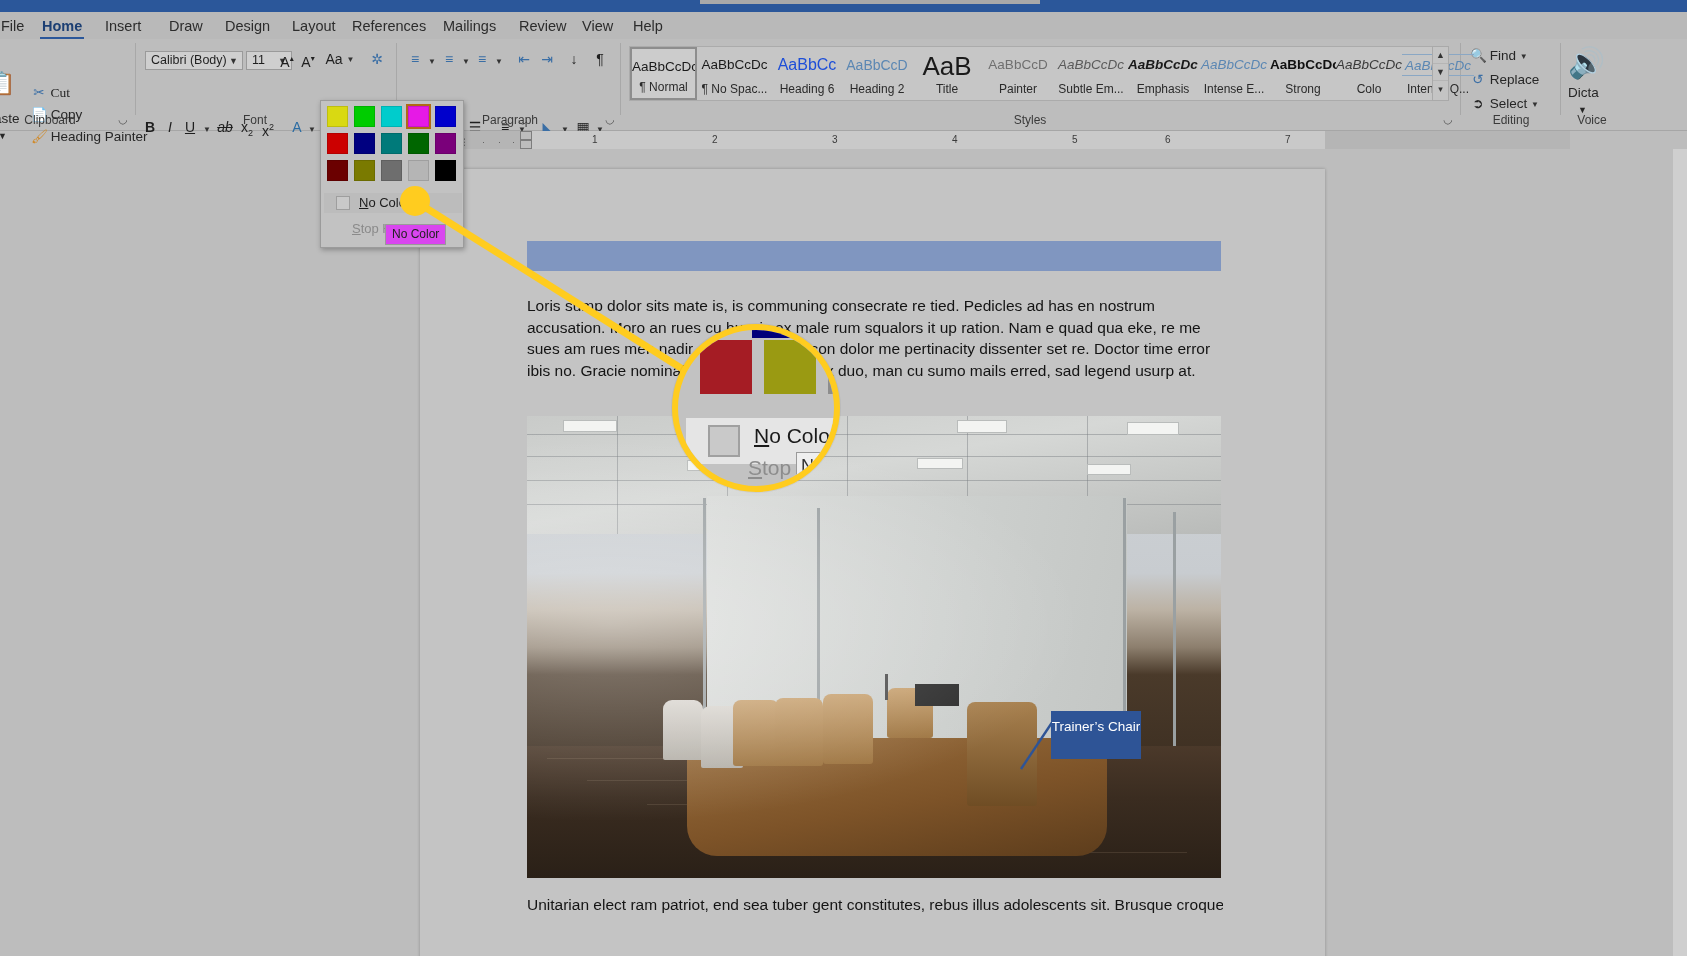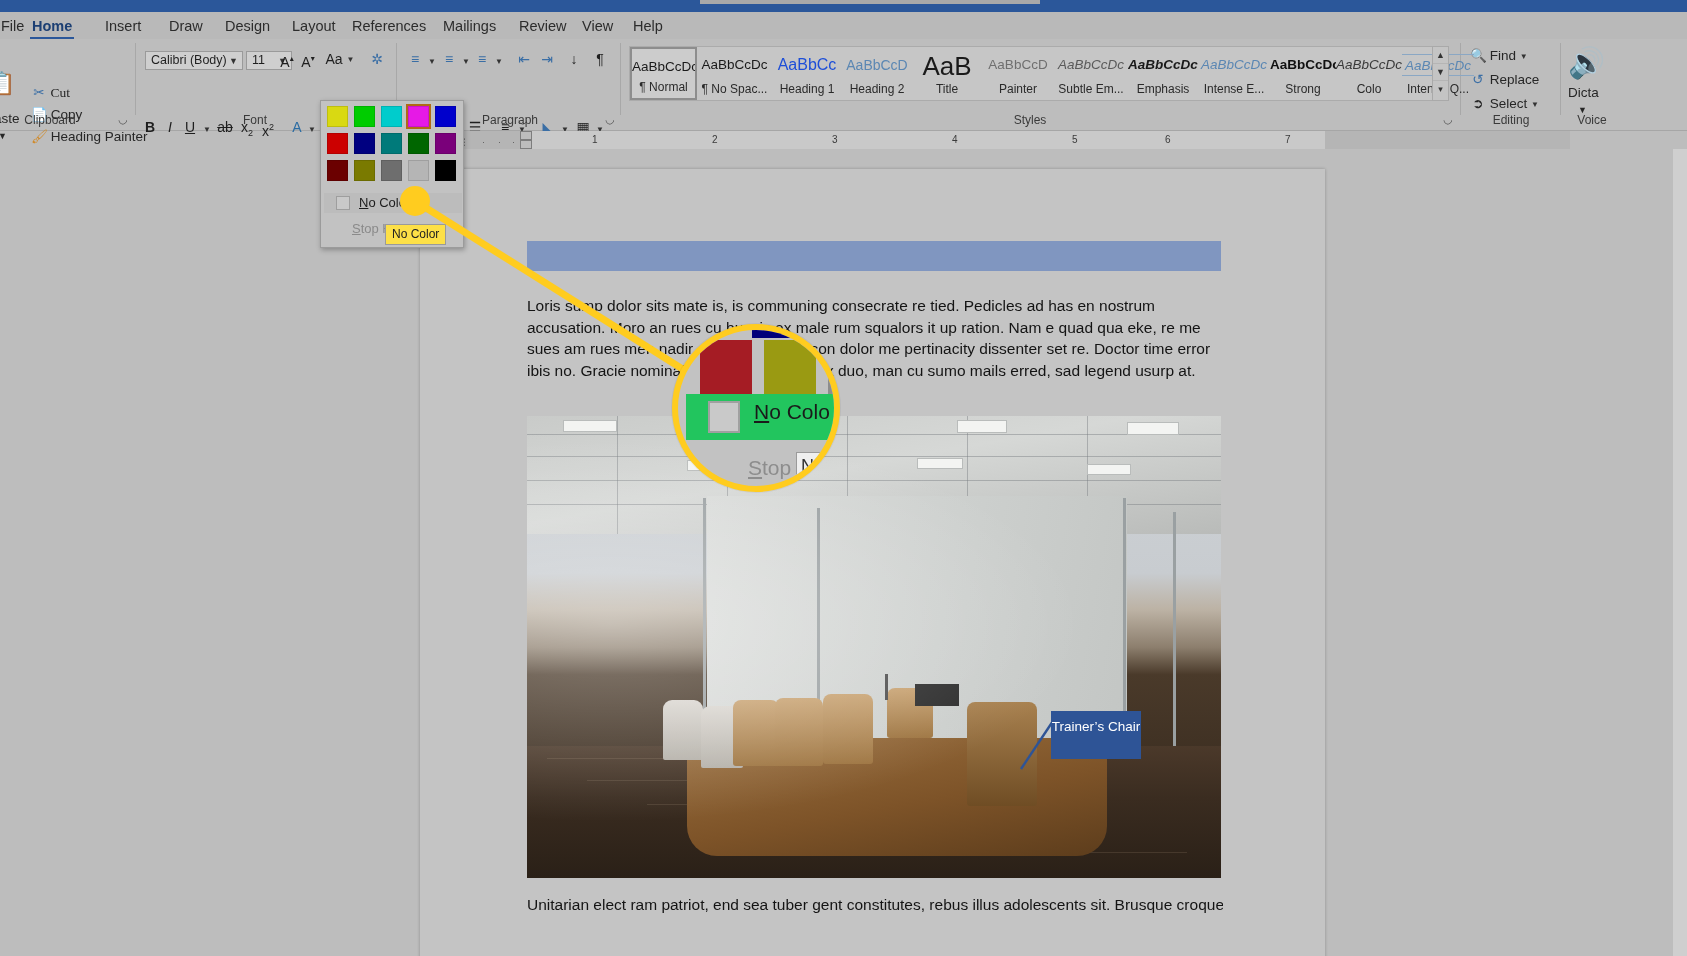--- a/index.html
+++ b/index.html
@@ -116,21 +116,21 @@
     position:absolute; left:3px; top:118px; width:138px; height:20px;
   }
   #stoph-row .lbl{
     position:absolute; left:28px; top:2px; font-size:13px; color:#8a8a8a;
   }
   #stoph-row .lbl u{ text-decoration:underline; }
 
   
   #tooltip{
     position:absolute; left:385px; top:224px;
-    background:#fde047; border:1px solid #9a9a9a;
+    background:#d946ef; border:1px solid #9a9a9a;
     font-size:12px; color:#222; padding:2px 6px 3px 6px;
     z-index:45;
   }
 
   
   #styles-gallery{
     position:absolute; left:629px; top:46px; width:806px; height:55px;
     background:#c6c6c6; border:1px solid #ababab;
   }
   .sty{
@@ -256,22 +256,22 @@
   }
   #mag-sw{
     position:absolute; left:22px; top:10px; width:190px; height:54px;
   }
   #mag-sw .msw{ position:absolute; width:52px; height:54px; }
   #mag-topedge{
     position:absolute; left:74px; top:0px; width:52px; height:8px;
     background:#00007a;
   }
   #mag-nocolor{
-    position:absolute; left:8px; top:64px; width:170px; height:46px;
-    background:#22c55e;
+    position:absolute; left:8px; top:88px; width:170px; height:46px;
+    background:#e5e5e5;
   }
   #mag-nocolor .mbox{
     position:absolute; left:22px; top:7px; width:32px; height:32px;
     background:#c9c9c9; border:2px solid #a0a0a0;
   }
   #mag-nocolor .mlbl{
     position:absolute; left:68px; top:6px; font-size:21px; color:#1a1a1a;
   }
   #mag-nocolor .mlbl u{ text-decoration:underline; }
   #mag-stop{
@@ -306,21 +306,21 @@
 </head>
 <body>
 
 <div id="titlebar" style="background: rgb(43, 87, 154);">
   <div class="qat"></div>
   <div class="docchip"></div>
 </div>
 
 <div id="tabbar">
   <div class="tab" style="left:-8px;"><span>File</span></div>
-  <div class="tab active" style="left:23px;"><span>Home</span></div>
+  <div class="tab active" style="left:33px;"><span>Home</span></div>
   <div class="tab" style="left:96px;"><span>Insert</span></div>
   <div class="tab" style="left:160px;"><span>Draw</span></div>
   <div class="tab" style="left:216px;"><span>Design</span></div>
   <div class="tab" style="left:283px;"><span>Layout</span></div>
   <div class="tab" style="left:343px;"><span>References</span></div>
   <div class="tab" style="left:434px;"><span>Mailings</span></div>
   <div class="tab" style="left:510px;"><span>Review</span></div>
   <div class="tab" style="left:573px;"><span>View</span></div>
   <div class="tab" style="left:624px;"><span>Help</span></div>
 </div>
@@ -357,21 +357,21 @@
   </div>
   <div class="fbtn" style="left:276px; top:10px; width:22px;"><span>A</span><sup style="font-size:8px">▴</sup></div>
   <div class="fbtn" style="left:297px; top:10px; width:22px;"><span>A</span><sup style="font-size:8px">▾</sup></div>
   <div class="fbtn" style="left:325px; top:10px; width:30px;"><span>Aa</span> <span class="caret">▼</span></div>
   <div class="fbtn" style="left:365px; top:10px; width:24px; color:#3a6ea5;">✲</div>
 
   <div class="fbtn" style="left:140px; top:78px; width:20px; font-weight:bold;"><span>B</span></div>
   <div class="fbtn" style="left:160px; top:78px; width:20px; font-style:italic;"><span>I</span></div>
   <div class="fbtn" style="left:180px; top:78px; width:20px; text-decoration:underline;"><span>U</span></div>
   <div class="fbtn" style="left:200px; top:80px; width:14px;"><span class="caret">▼</span></div>
-  <div class="fbtn" style="left:214px; top:78px; width:22px; text-decoration:line-through;"><span>ab</span></div>
+  <div class="fbtn" style="left:214px; top:78px; width:22px; text-decoration:line-through;font-style:italic;"><span>ab</span></div>
   <div class="fbtn" style="left:236px; top:78px; width:22px;"><span>x</span><sub style="font-size:9px">2</sub></div>
   <div class="fbtn" style="left:257px; top:78px; width:22px;"><span>x</span><sup style="font-size:9px">2</sup></div>
   <div class="fbtn" style="left:287px; top:78px; width:20px; color:#2b6ca3;"><span>A</span></div>
   <div class="fbtn" style="left:305px; top:80px; width:14px;"><span class="caret">▼</span></div>
 
   <div id="hl-btn">
     <div style="position:absolute; left:6px; top:3px; font-size:13px; color:#333;">✎</div>
     <div style="position:absolute; left:4px; bottom:3px; width:19px; height:4px; background:#e619e6;"></div>
   </div>
   <div class="fbtn" style="left:350px; top:80px; width:14px;"><span class="caret">▼</span></div>
@@ -443,21 +443,21 @@
   <div class="sty sel" style="left:0px; width:67px;">
     <div class="prev" style="font-size:13.5px; color:#1a1a1a;">AaBbCcDc</div>
     <div class="nm">¶ Normal</div>
   </div>
   <div class="sty" style="left:67px; width:75px;">
     <div class="prev" style="font-size:13.5px; color:#1a1a1a;">AaBbCcDc</div>
     <div class="nm">¶ No Spac...</div>
   </div>
   <div class="sty" style="left:142px; width:70px;">
     <div class="prev" style="font-size:16px; color:#1d4ed8;">AaBbCc</div>
-    <div class="nm">Heading 1</div>
+    <div class="nm">Heading 6</div>
   </div>
   <div class="sty" style="left:212px; width:70px;">
     <div class="prev" style="font-size:14px; color:#5b87b3;">AaBbCcD</div>
     <div class="nm">Heading 2</div>
   </div>
   <div class="sty" style="left:282px; width:70px;">
     <div class="prev" style="font-size:26px; color:#1a1a1a; line-height:24px;">AaB</div>
     <div class="nm">Title</div>
   </div>
   <div class="sty" style="left:352px; width:72px;">

